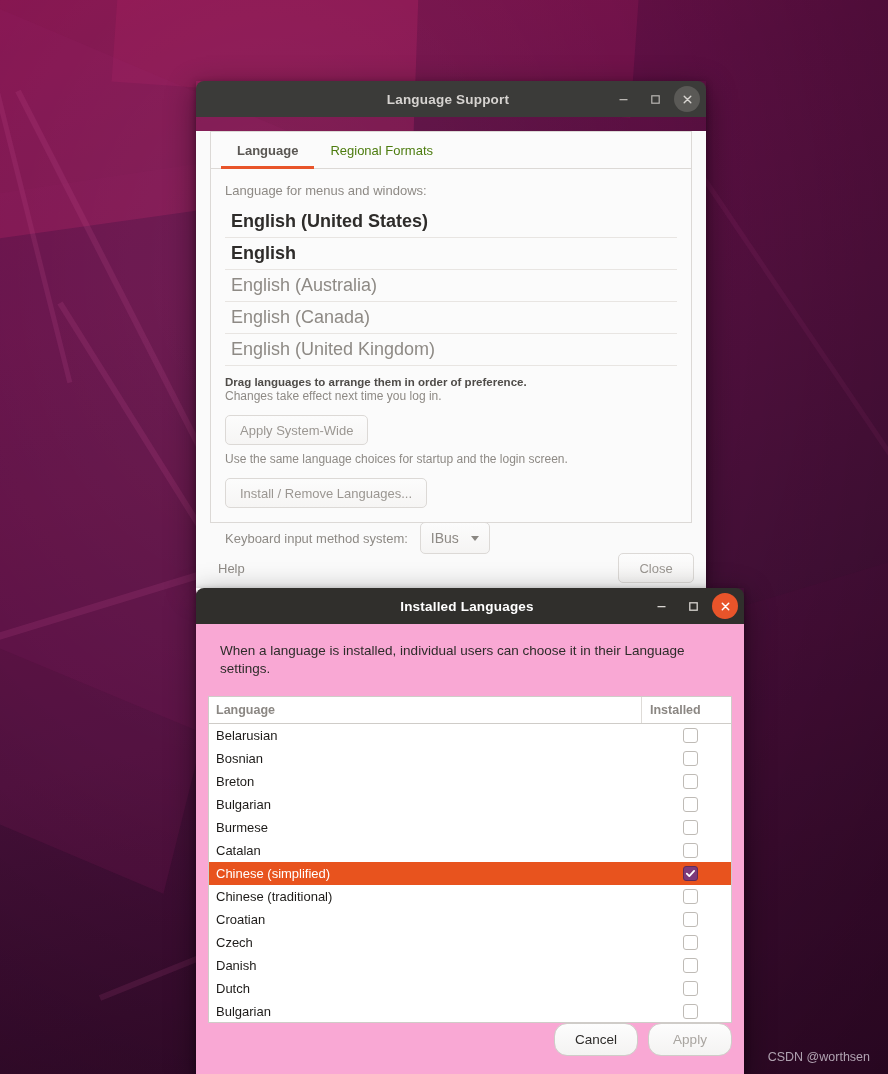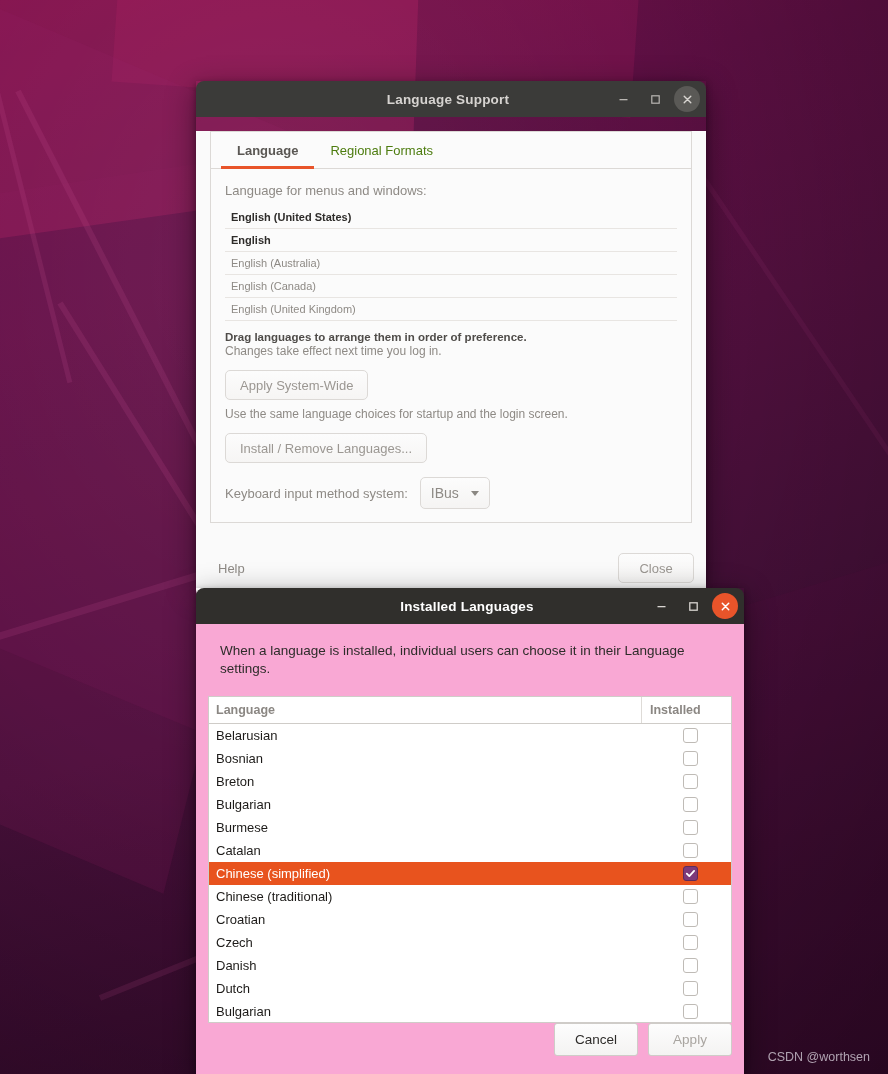--- a/index.html
+++ b/index.html
@@ -146,21 +146,21 @@
     font-size: 13px;
     color: #8e8a85;
     padding: 0 14px;
     margin-bottom: 8px;
   }
   .lang-list {
     margin: 0 14px;
     background: #fbfbfb;
   }
   .lang-row {
-    font-size: 11px;
+    font-size: 18px;
     padding: 5px 6px;
     border-bottom: 1px solid #e8e5e2;
     color: #8e8a85;
   }
   .lang-row.strong { color: #2e2c2a; font-weight: bold; }
   .hint-strong {
     font-size: 11.5px;
     font-weight: bold;
     color: #4f4c49;
     padding: 10px 14px 0 14px;
@@ -315,21 +315,21 @@
     padding: 0 12px;
     box-sizing: border-box;
   }
   .dbtn {
     min-width: 84px;
     height: 33px;
     display: inline-flex;
     align-items: center;
     justify-content: center;
     border: 1px solid #cfccc8;
-    border-radius: 3px;
+    border-radius: 13px;
     background: linear-gradient(#fdfdfd, #f4f3f2);
     font-size: 13.5px;
     color: #2e2c2a;
     padding: 0 16px;
     box-sizing: border-box;
   }
   .dbtn.disabled { color: #a9a5a0; }
 
   
   #watermark {

